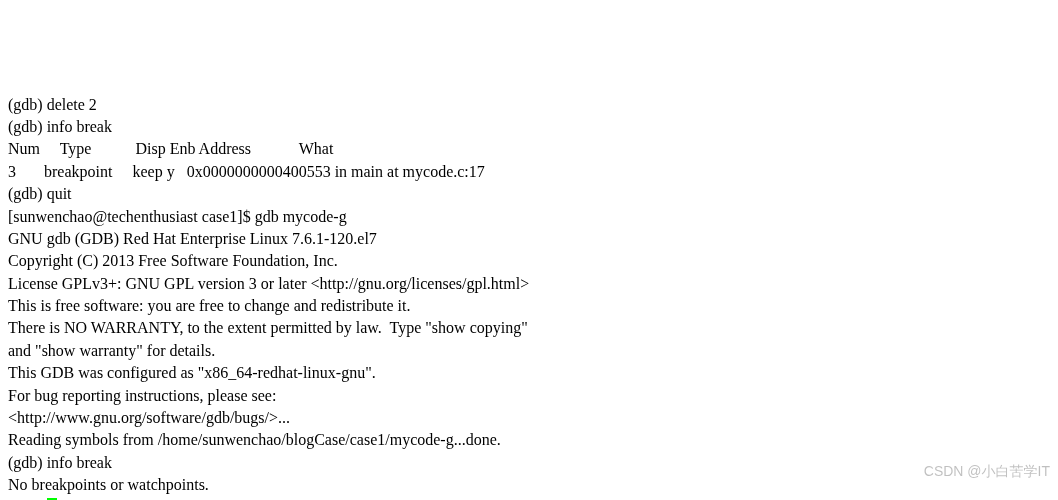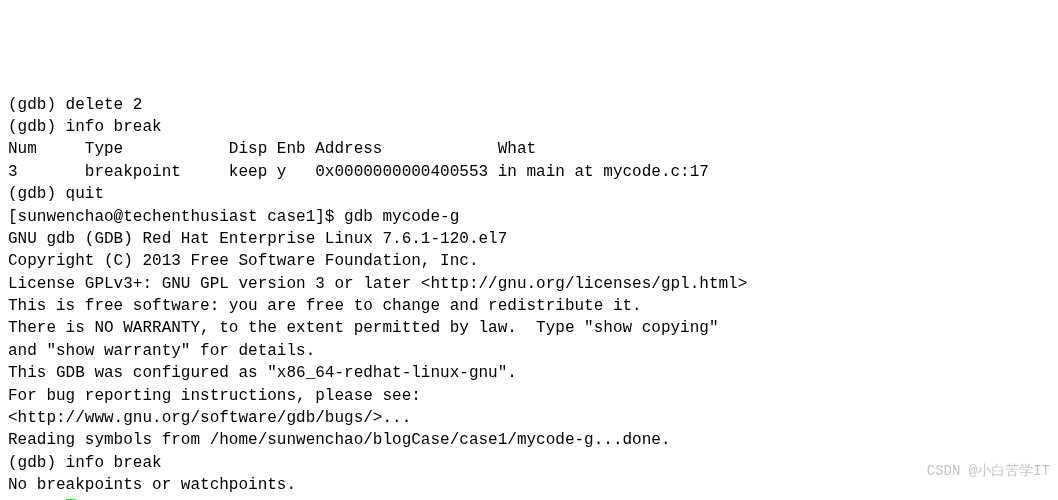--- a/index.html
+++ b/index.html
@@ -15,34 +15,35 @@
       color: #000000;
       padding: 4px 8px;
       white-space: pre;
       position: relative;
       width: 1058px;
       height: 500px;
       overflow: hidden;
     }
     .terminal-line {
       display: block;
+      font-family: Liberation Serif, serif;
     }
     .cursor {
       display: inline-block;
       width: 10px;
       height: 18px;
       background: #00ff00;
       vertical-align: text-bottom;
     }
     .watermark {
       position: absolute;
       right: 8px;
       bottom: 18px;
       color: rgba(0,0,0,0.25);
-      font-family: Liberation Mono, monospace;
+      font-family: Liberation Sans, sans-serif;
       font-size: 14px;
       pointer-events: none;
     }
   </style>
 </head>
 <body>
 
 
 
 <div><span class="terminal-line">(gdb) delete 2</span><span class="terminal-line">(gdb) info break</span><span class="terminal-line">Num     Type           Disp Enb Address            What</span><span class="terminal-line">3       breakpoint     keep y   0x0000000000400553 in main at mycode.c:17</span><span class="terminal-line">(gdb) quit</span><span class="terminal-line">[sunwenchao@techenthusiast case1]$ gdb mycode-g</span><span class="terminal-line">GNU gdb (GDB) Red Hat Enterprise Linux 7.6.1-120.el7</span><span class="terminal-line">Copyright (C) 2013 Free Software Foundation, Inc.</span><span class="terminal-line">License GPLv3+: GNU GPL version 3 or later &lt;http://gnu.org/licenses/gpl.html&gt;</span><span class="terminal-line">This is free software: you are free to change and redistribute it.</span><span class="terminal-line">There is NO WARRANTY, to the extent permitted by law.  Type "show copying"</span><span class="terminal-line">and "show warranty" for details.</span><span class="terminal-line">This GDB was configured as "x86_64-redhat-linux-gnu".</span><span class="terminal-line">For bug reporting instructions, please see:</span><span class="terminal-line">&lt;http://www.gnu.org/software/gdb/bugs/&gt;...</span><span class="terminal-line">Reading symbols from /home/sunwenchao/blogCase/case1/mycode-g...done.</span><span class="terminal-line">(gdb) info break</span><span class="terminal-line">No breakpoints or watchpoints.</span><span class="terminal-line"><span>(gdb) </span><span class="cursor"></span></span></div>

